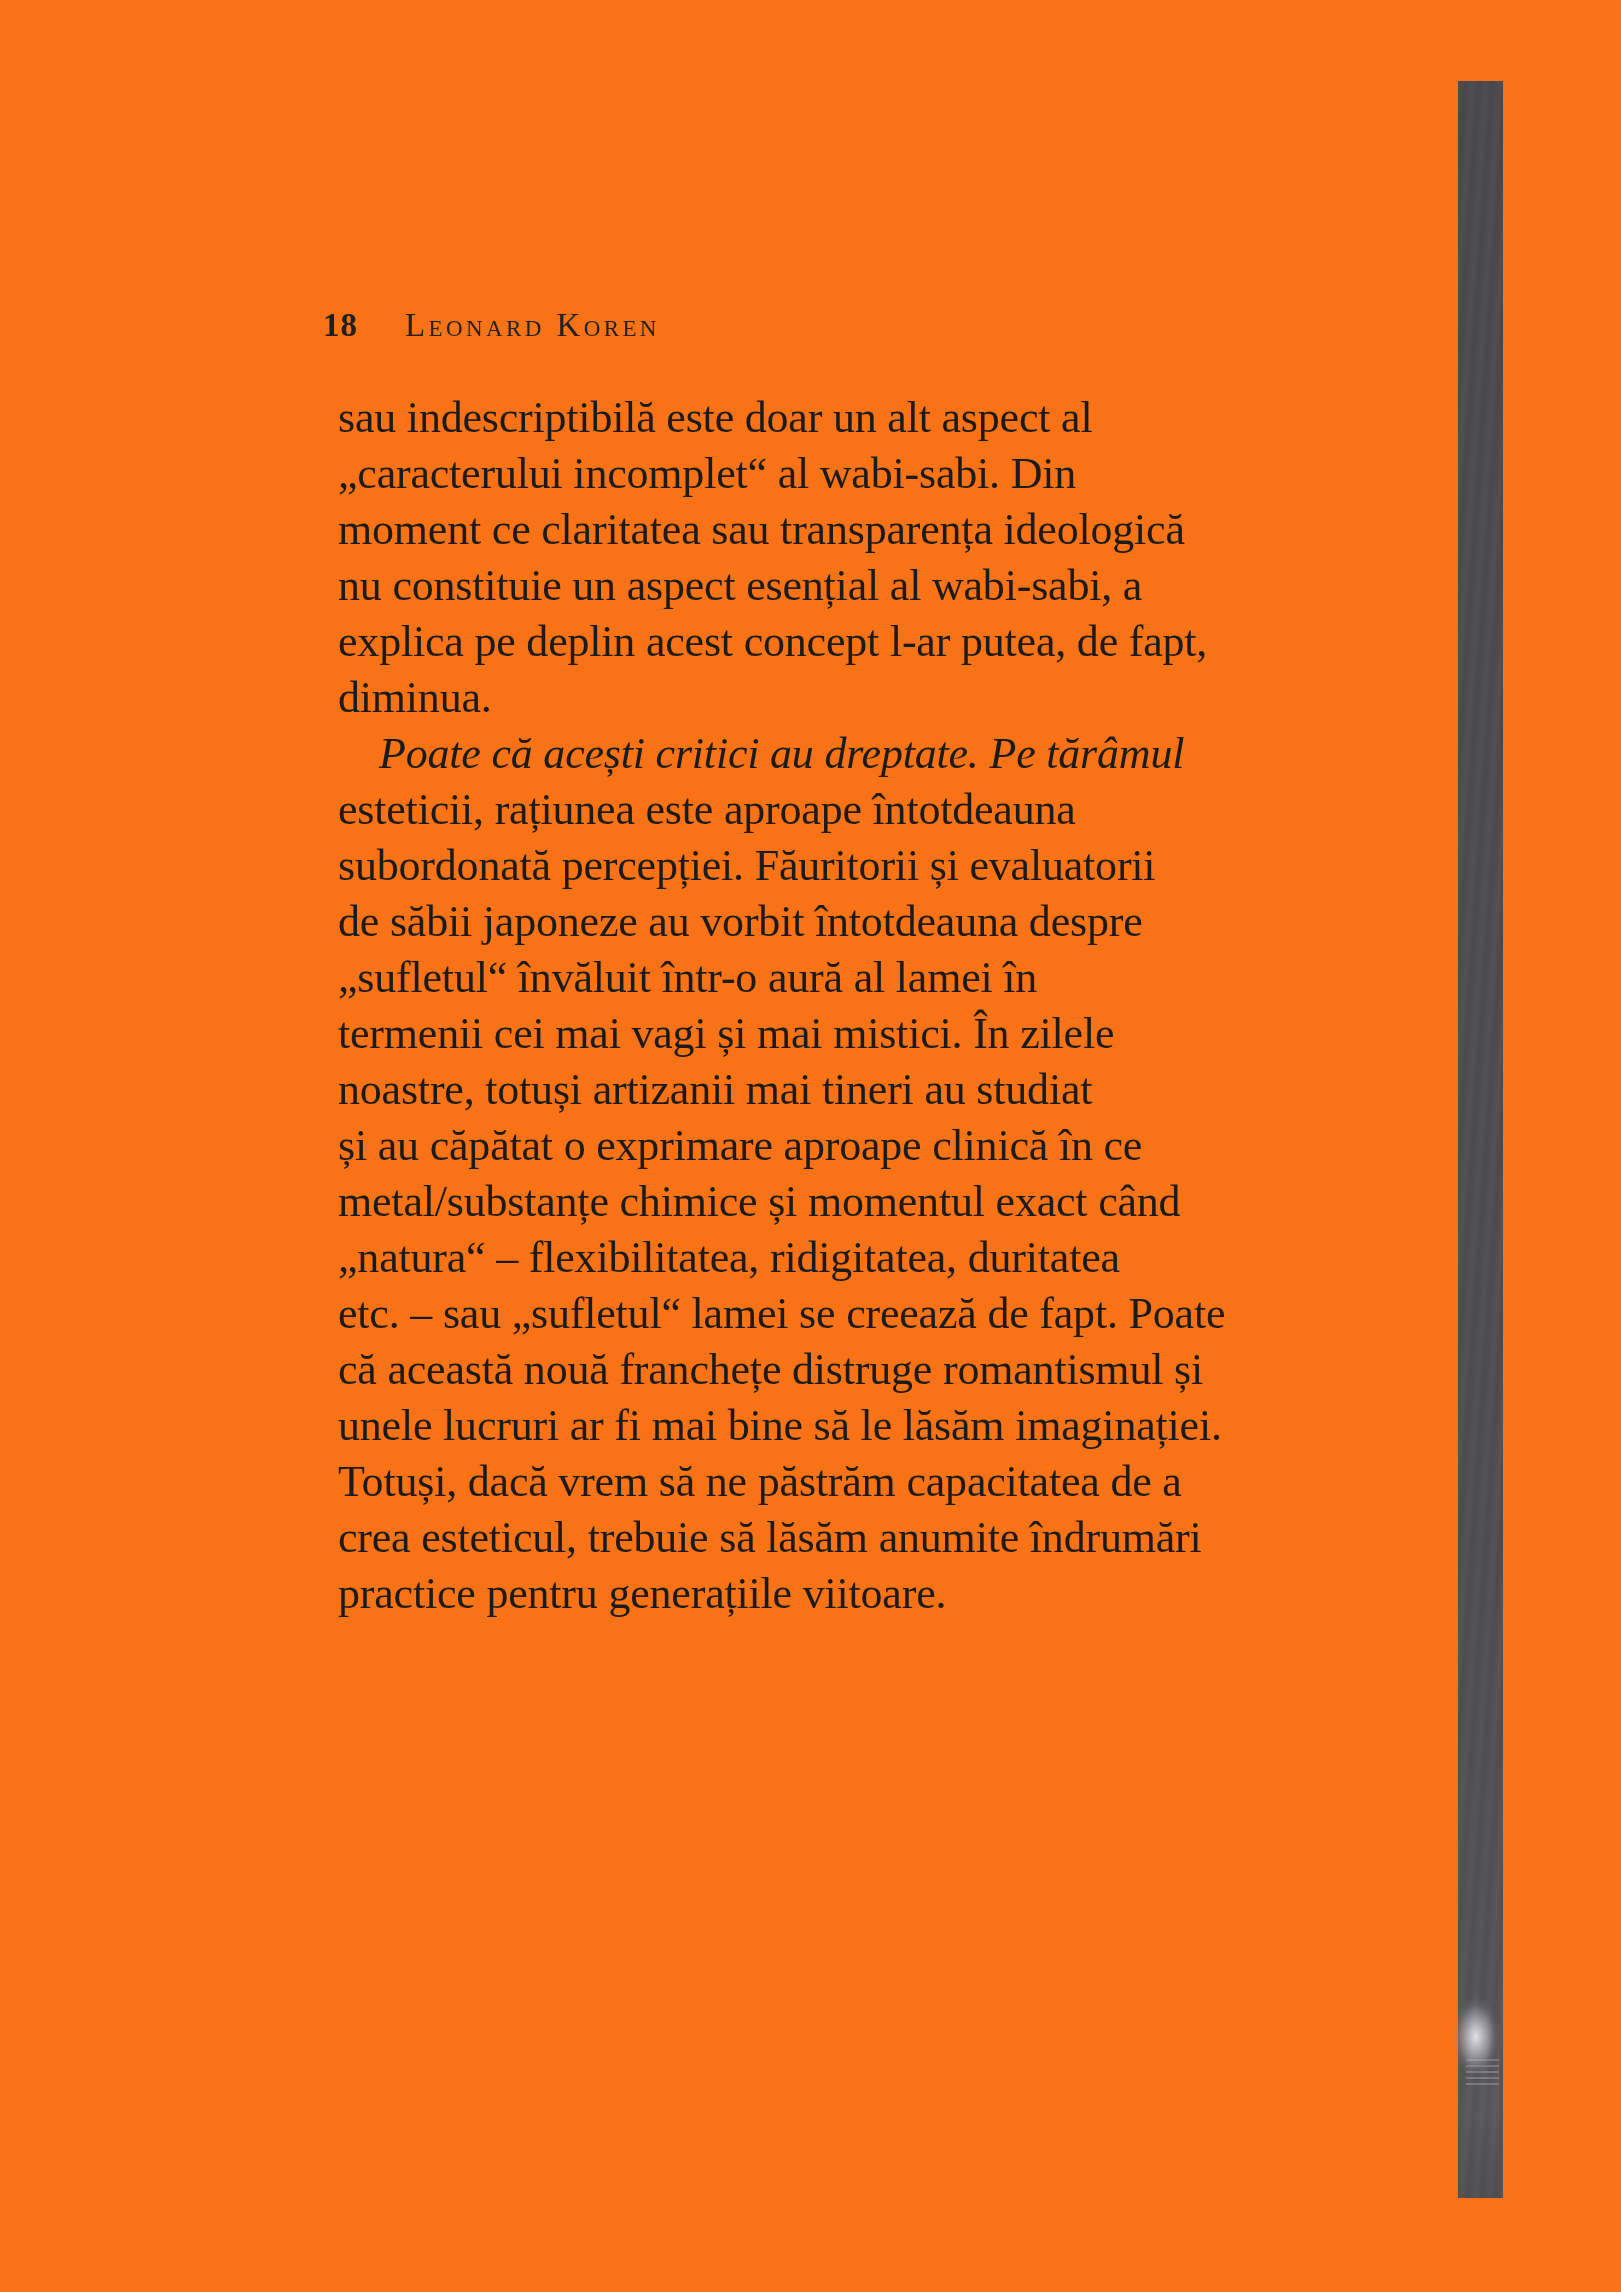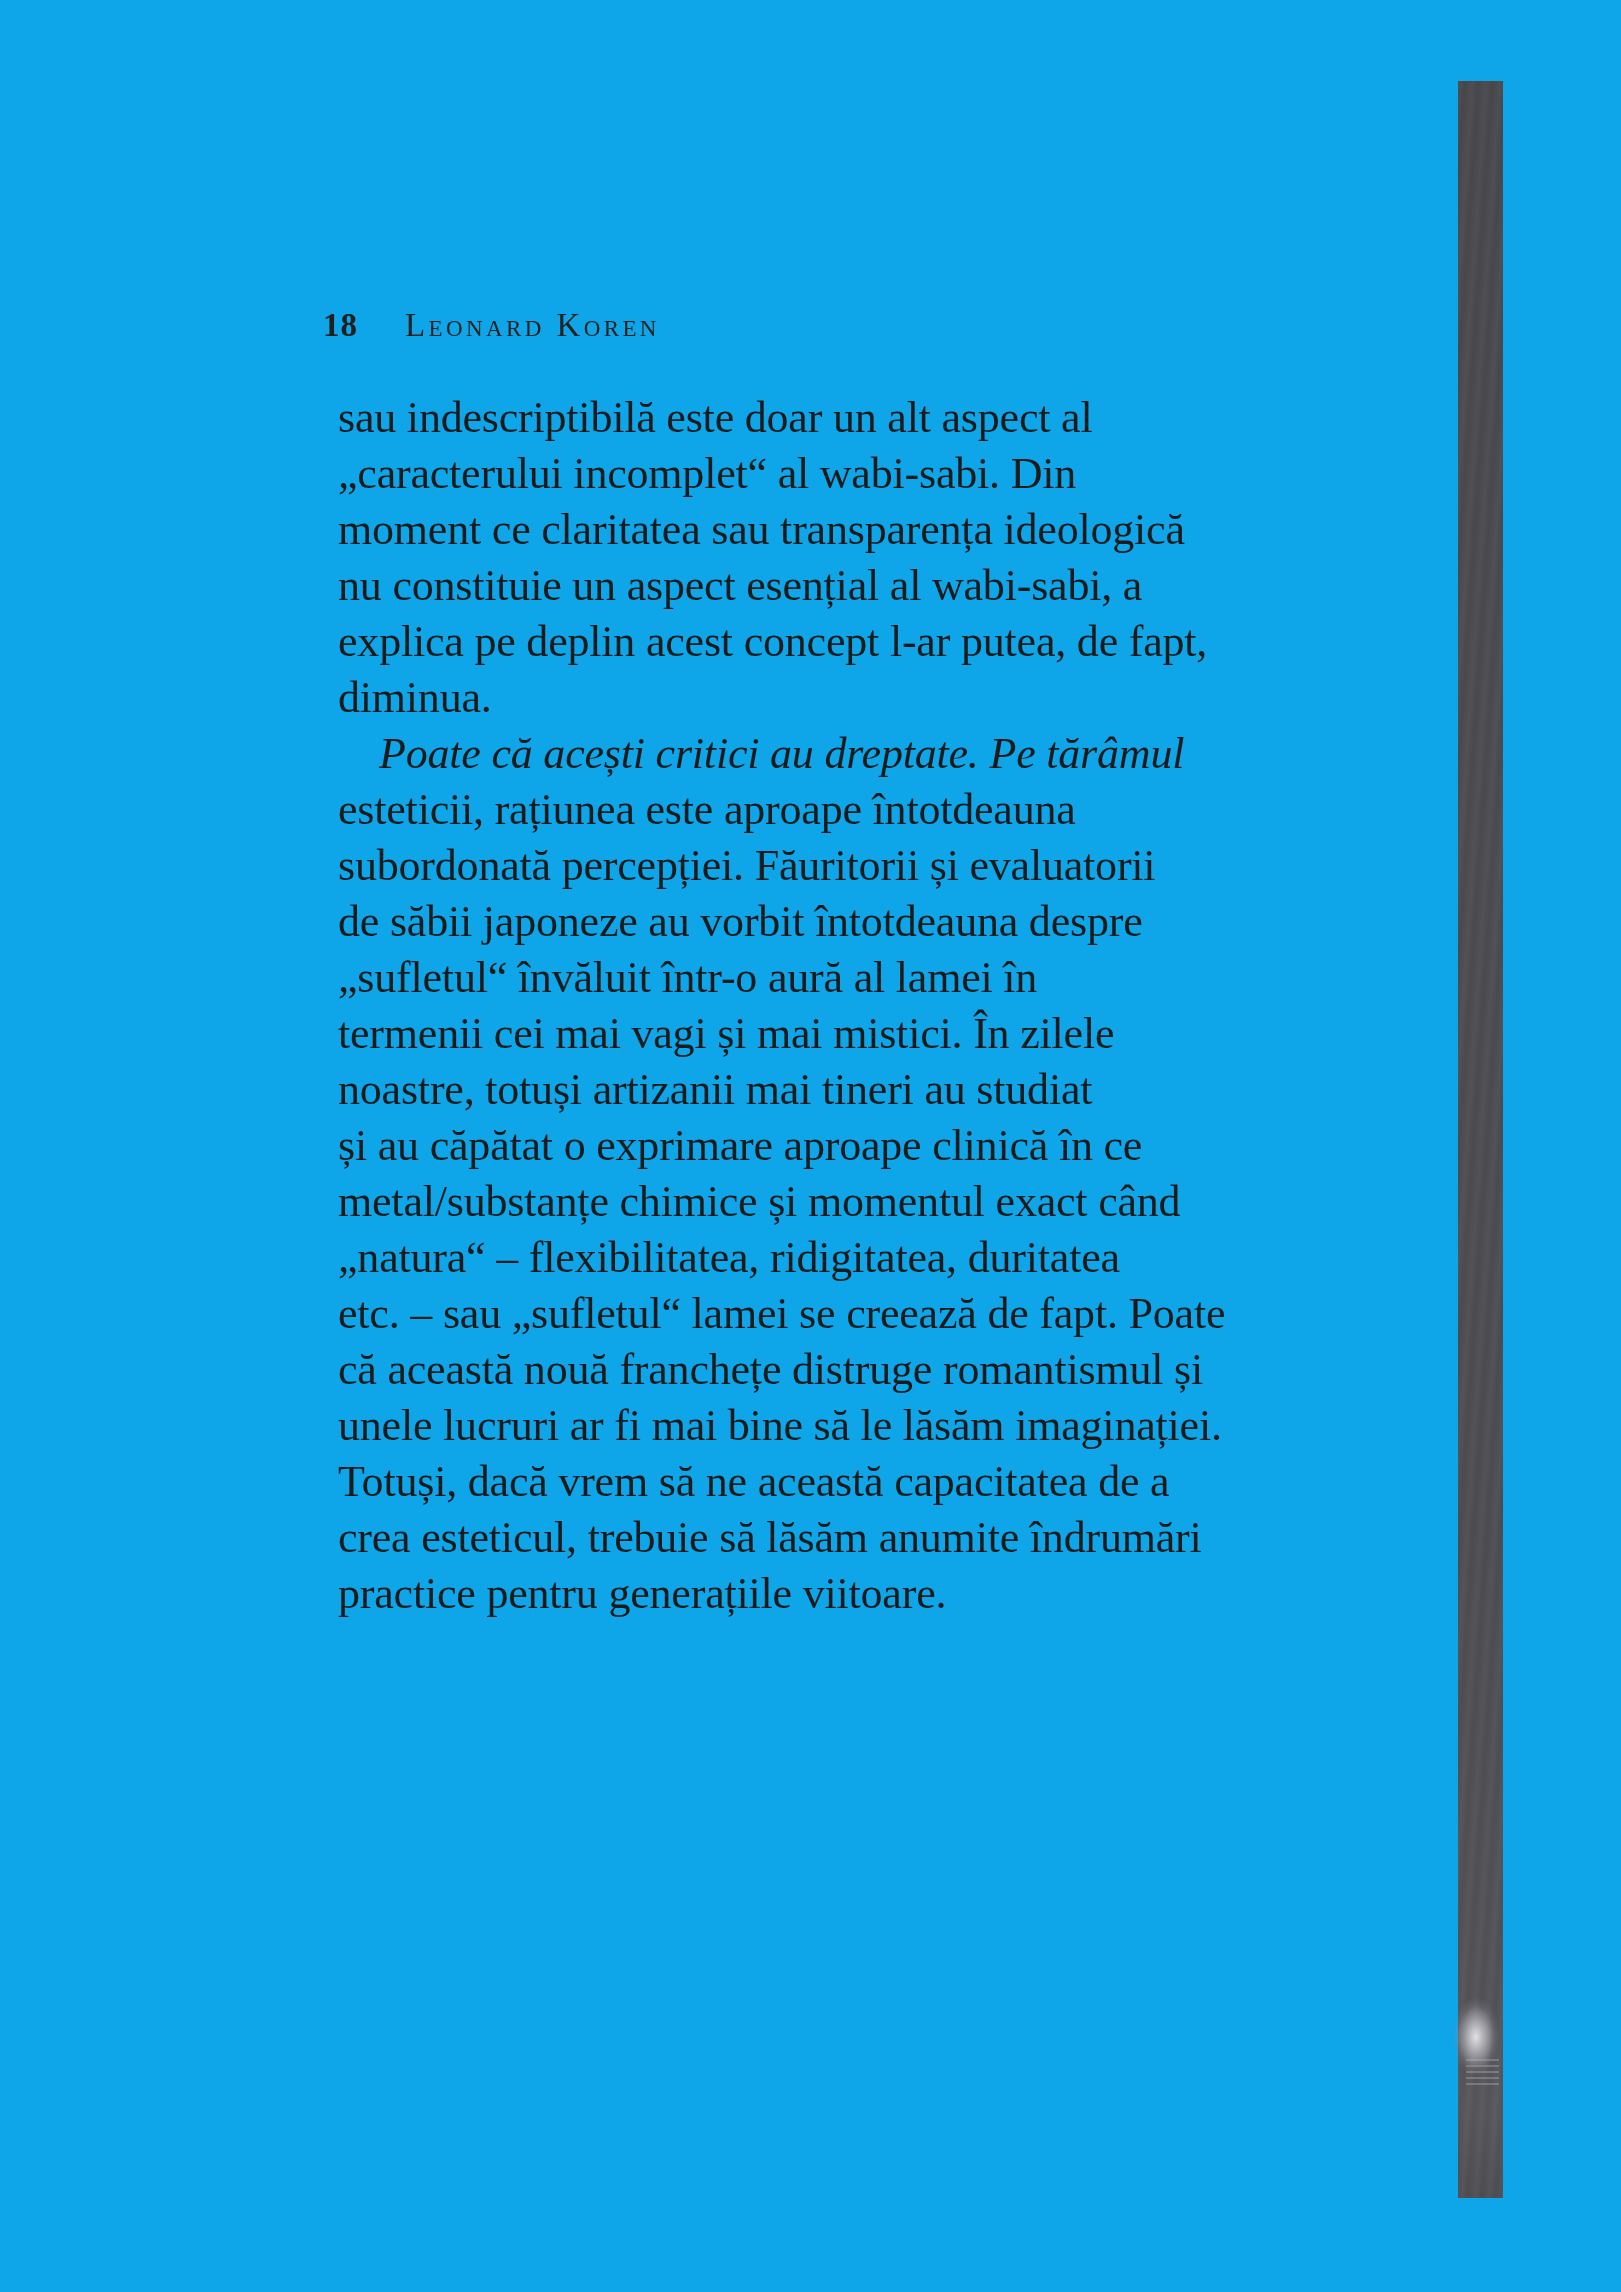--- a/index.html
+++ b/index.html
@@ -8,21 +8,21 @@
     height: 2293px;
     position: relative;
     background: #ffffff;
     font-family: "Liberation Serif", serif;
     overflow: hidden;
   }
 
   .page {
     position: absolute;
     inset: 0;
-    background: #0ea5e9;
+    background: #f97316;
   }
 
   
   .page-header {
     position: absolute;
     left: 323px;
     top: 306px;
     height: 39px;
     line-height: 39px;
     color: #1f1f1f;
@@ -122,21 +122,21 @@
       <div class="text-line">de săbii japoneze au vorbit întotdeauna despre</div>
       <div class="text-line">„sufletul“ învăluit într-o aură al lamei în</div>
       <div class="text-line">termenii cei mai vagi și mai mistici. În zilele</div>
       <div class="text-line">noastre, totuși artizanii mai tineri au studiat</div>
       <div class="text-line">și au căpătat o exprimare aproape clinică în ce</div>
       <div class="text-line">metal/substanțe chimice și momentul exact când</div>
       <div class="text-line">„natura“ – flexibilitatea, ridigitatea, duritatea</div>
       <div class="text-line">etc. – sau „sufletul“ lamei se creează de fapt. Poate</div>
       <div class="text-line">că această nouă franchețe distruge romantismul și</div>
       <div class="text-line">unele lucruri ar fi mai bine să le lăsăm imaginației.</div>
-      <div class="text-line">Totuși, dacă vrem să ne această capacitatea de a</div>
+      <div class="text-line">Totuși, dacă vrem să ne păstrăm capacitatea de a</div>
       <div class="text-line">crea esteticul, trebuie să lăsăm anumite îndrumări</div>
       <div class="text-line">practice pentru generațiile viitoare.</div>
     </div>
 
   <div class="edge-strip">
     <div class="edge-faint-marks"></div>
     <div class="edge-highlight-smudge"></div>
   </div>
 
 </div>

